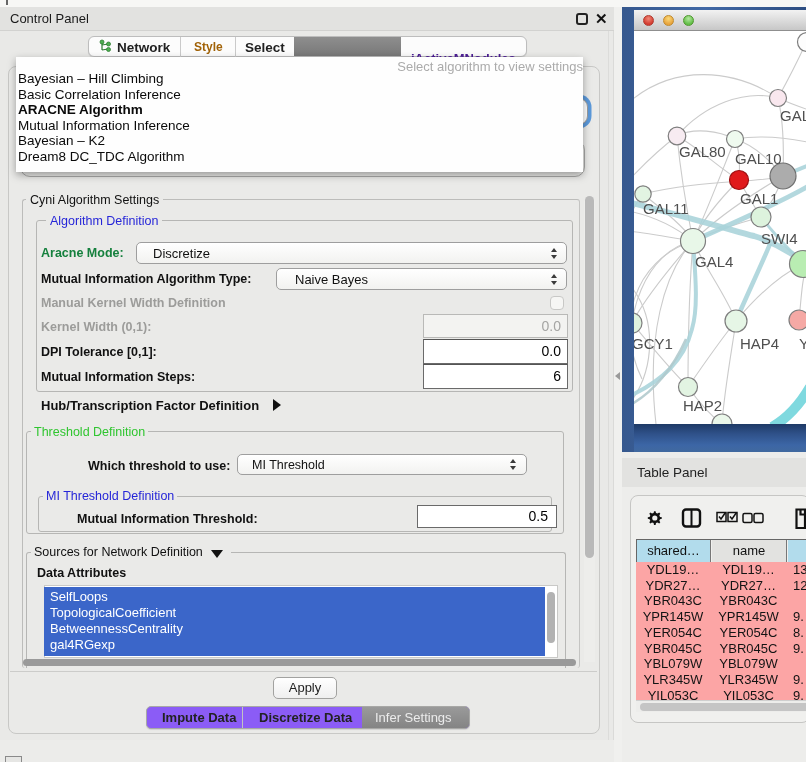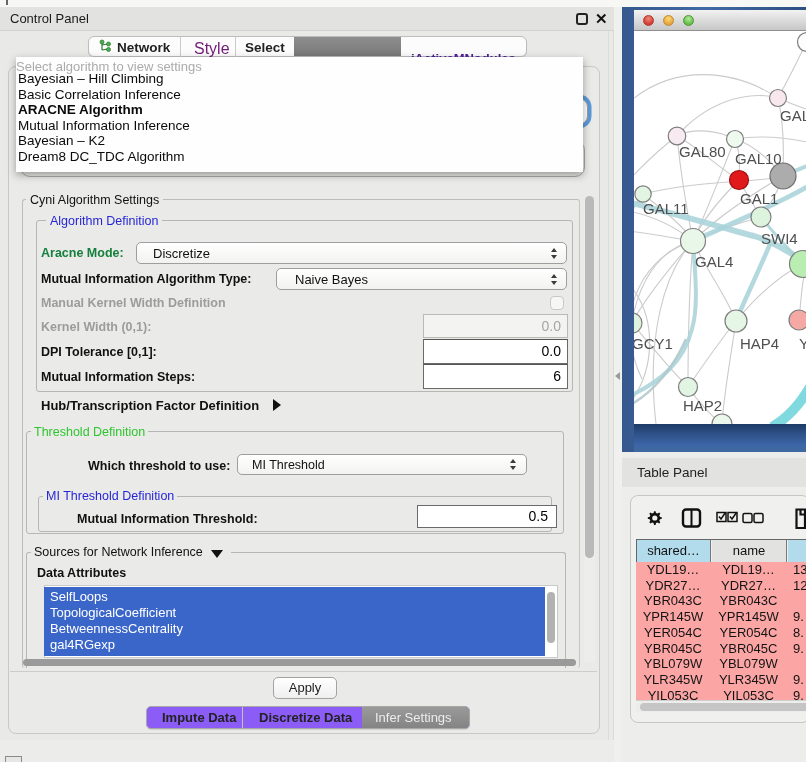--- a/index.html
+++ b/index.html
@@ -24,21 +24,21 @@
   <div class="abs" style="left:91px;top:0;width:1px;height:21px;background:#CACACA;"></div>
   <div class="abs" style="left:146px;top:0;width:1px;height:21px;background:#CACACA;"></div>
   <div class="abs" style="left:205px;top:0;width:107px;height:19px;background:linear-gradient(#8E8E8E,#787878);"></div>
   <svg class="abs" style="left:9px;top:2px;" width="15" height="15" viewBox="0 0 15 15">
     <path d="M4 3 L4 11 M4 6 L10 5 M4 11 L10 10" stroke="#2E7D32" stroke-width="1.2" fill="none"></path>
     <circle cx="4" cy="3" r="2" fill="#4CAF50" stroke="#2E7D32" stroke-width="0.8"></circle>
     <circle cx="10.5" cy="5" r="2" fill="#4CAF50" stroke="#2E7D32" stroke-width="0.8"></circle>
     <circle cx="10.5" cy="10.5" r="2" fill="#4CAF50" stroke="#2E7D32" stroke-width="0.8"></circle>
   </svg>
   <div class="abs" style="left:28px;top:3px;font-size:13.5px;font-weight:bold;color:#222;">Network</div>
-  <div class="abs" style="left:105px;top:3px;font-size:16px;font-weight:normal;color:#701a75;">Style</div>
+  <div class="abs" style="left:105px;top:3px;font-size:12px;font-weight:bold;color:#a16207;">Style</div>
   <div class="abs" style="left:156px;top:3px;font-size:13.5px;font-weight:bold;color:#222;">Select</div>
   <div class="abs" style="left:222px;top:3px;font-size:13.5px;color:#F2F2F2;margin-top:36px;">Cyni Toolbox</div>
   <div class="abs" style="left:322px;top:14px;font-size:13px;font-weight:bold;color:#4c1d95;">jActiveMNodules</div>
 </div>
 
 <div class="abs" style="left:8px;top:66px;width:592px;height:668px;background:#EAEAE8;border:1px solid #C8C8C6;border-radius:8px;"></div>
 
 <div class="abs" style="left:24px;top:98px;width:564px;height:27px;background:#FFF;border:1px solid #9D9D9D;border-radius:9px;box-shadow:0 0 0 3.5px rgba(77,144,216,0.9);"></div>
 
 <div class="abs" style="left:20px;top:140px;width:565px;height:37px;background:#E9E9E7;border:1px solid #A9A9A7;border-radius:10px;"></div>
@@ -85,21 +85,21 @@
   <div class="abs" style="left:272px;top:4px;width:0;height:0;border-left:3px solid transparent;border-right:3px solid transparent;border-bottom:4.5px solid #3A3A3A;"></div>
   <div class="abs" style="left:272px;top:11px;width:0;height:0;border-left:3px solid transparent;border-right:3px solid transparent;border-top:4.5px solid #3A3A3A;"></div>
 </div>
 
 <div class="abs" style="left:38px;top:496px;width:514px;height:36px;border:1px solid #B6B6B4;border-radius:3px;"></div>
 <div class="abs" style="left:43px;top:489px;background:#EAEAE8;padding:0 3px;font-size:12.5px;color:#2626D8;">MI Threshold Definition</div>
 <div class="abs" style="left:48px;top:512px;font-size:12.5px;font-weight:bold;color:#111;padding-left:29px;">Mutual Information Threshold:</div>
 <div class="abs" style="left:417px;top:505px;width:140px;height:23px;background:#FFF;border:1px solid #6A6A6A;font-size:14px;color:#000;text-align:right;line-height:21px;padding-right:8px;">0.5</div>
 
 <div class="abs" style="left:26px;top:552px;width:540px;height:116px;border:1px solid #B6B6B4;border-top:1px solid #B6B6B4;border-bottom:none;border-radius:3px 3px 0 0;"></div>
-<div class="abs" style="left:31px;top:545px;background:#EAEAE8;padding:0 3px 0 3px;width:200px;font-size:12.5px;color:#111;">Sources for Network Inference</div>
+<div class="abs" style="left:31px;top:545px;background:#EAEAE8;padding:0 3px 0 3px;width:200px;font-size:12.5px;color:#111;">Sources for Network Definition</div>
 <div class="abs" style="left:211px;top:550px;width:0;height:0;border-left:6.5px solid transparent;border-right:6.5px solid transparent;border-top:8px solid #111;"></div>
 <div class="abs" style="left:37px;top:566px;font-size:12.5px;font-weight:bold;color:#111;">Data Attributes</div>
 <div class="abs" style="left:44px;top:585px;width:514px;height:73px;background:#FFF;border:1px solid #C9C9C7;"></div>
 <div class="abs" style="left:44px;top:587px;width:501px;height:69px;background:#3B66C9;color:#FFF;font-size:13px;line-height:16px;padding:2px 0 0 6px;overflow:hidden;">SelfLoops<br>TopologicalCoefficient<br>BetweennessCentrality<br>gal4RGexp</div>
 <div class="abs" style="left:547px;top:592px;width:8px;height:51px;background:#B2B2B2;border-radius:4px;"></div>
 
 <div class="abs" style="left:23px;top:659px;width:553px;height:7px;background:#9A9A9A;border-radius:3.5px;"></div>
 
 <div class="abs" style="left:273px;top:677px;width:64px;height:22px;background:linear-gradient(#FFFFFF,#EFEFEF);border:1px solid #A2A2A0;border-radius:5px;text-align:center;font-size:13px;color:#222;line-height:20px;">Apply</div>
 
@@ -107,21 +107,21 @@
   <div class="abs" style="left:95px;top:0;width:1px;height:23px;background:#C2C2C2;"></div>
   <div class="abs" style="left:215px;top:0;width:107px;height:21px;background:linear-gradient(#9A9A9A,#848484);"></div>
   <div class="abs" style="left:15px;top:3px;font-size:13px;font-weight:bold;color:#222;">Impute Data</div>
   <div class="abs" style="left:112px;top:3px;font-size:13px;font-weight:bold;color:#222;">Discretize Data</div>
   <div class="abs" style="left:228px;top:3px;font-size:13px;color:#ECECEC;">Infer Settings</div>
 </div>
 
 <div class="abs" style="left:5px;top:756px;width:17px;height:14px;background:#E6E6E4;border:1.5px solid #8A8A8A;"></div>
 
 <div class="abs" style="left:16px;top:57px;width:567px;height:115px;background:#FEFEFE;box-shadow:0 3px 8px rgba(0,0,0,0.35);z-index:50;">
-  <div style="text-align:left;font-size:13px;color:#ABABAB;padding-top:2px;height:14px;">Select algorithm to view settings</div>
+  <div style="text-align:right;font-size:13px;color:#ABABAB;padding-top:2px;height:14px;">Select algorithm to view settings</div>
   <div style="font-size:13.5px;color:#0A0A0A;line-height:15.6px;padding-left:2px;">Bayesian – Hill Climbing<br>Basic Correlation Inference<br><b>ARACNE Algorithm</b><br>Mutual Information Inference<br>Bayesian – K2<br>Dream8 DC_TDC Algorithm</div>
 </div>
 
 <div class="abs" style="left:614px;top:7px;width:8px;height:755px;background:#F0F0EE;"></div>
 <div class="abs" style="left:622px;top:452px;width:184px;height:310px;background:#EDEDEB;"></div>
 
 <div class="abs" style="left:622px;top:7px;width:184px;height:445px;background:linear-gradient(90deg,#36588E,#4169A5 45%,#2E4E82);"></div>
 <div class="abs" style="left:634px;top:10px;width:172px;height:21px;background:linear-gradient(#F2F2F2,#C7C7C7);border-bottom:1px solid #8F8F8F;">
   <div class="abs" style="left:9px;top:5px;width:11px;height:11px;border-radius:50%;background:radial-gradient(circle at 50% 30%,#F08878,#D33B2F 70%);border:1px solid #B03A30;"></div>
   <div class="abs" style="left:29px;top:5px;width:11px;height:11px;border-radius:50%;background:radial-gradient(circle at 50% 30%,#FAD978,#E8A33D 70%);border:1px solid #C08B2D;"></div>

